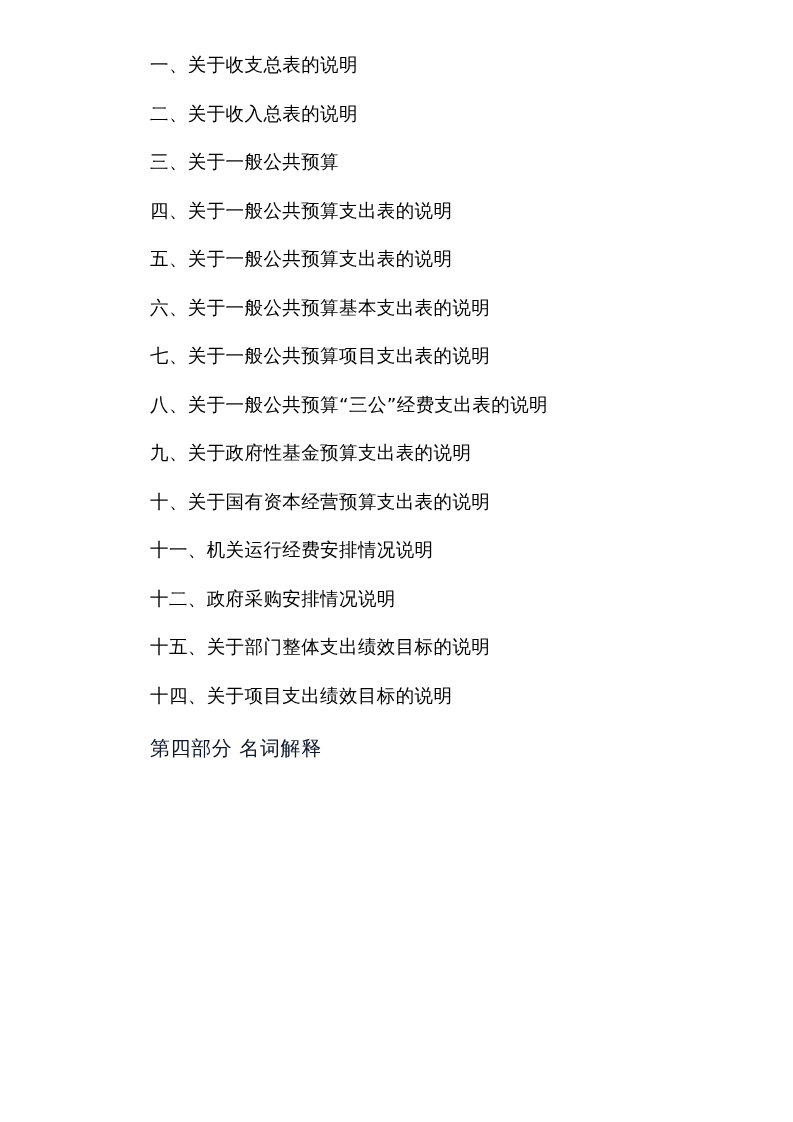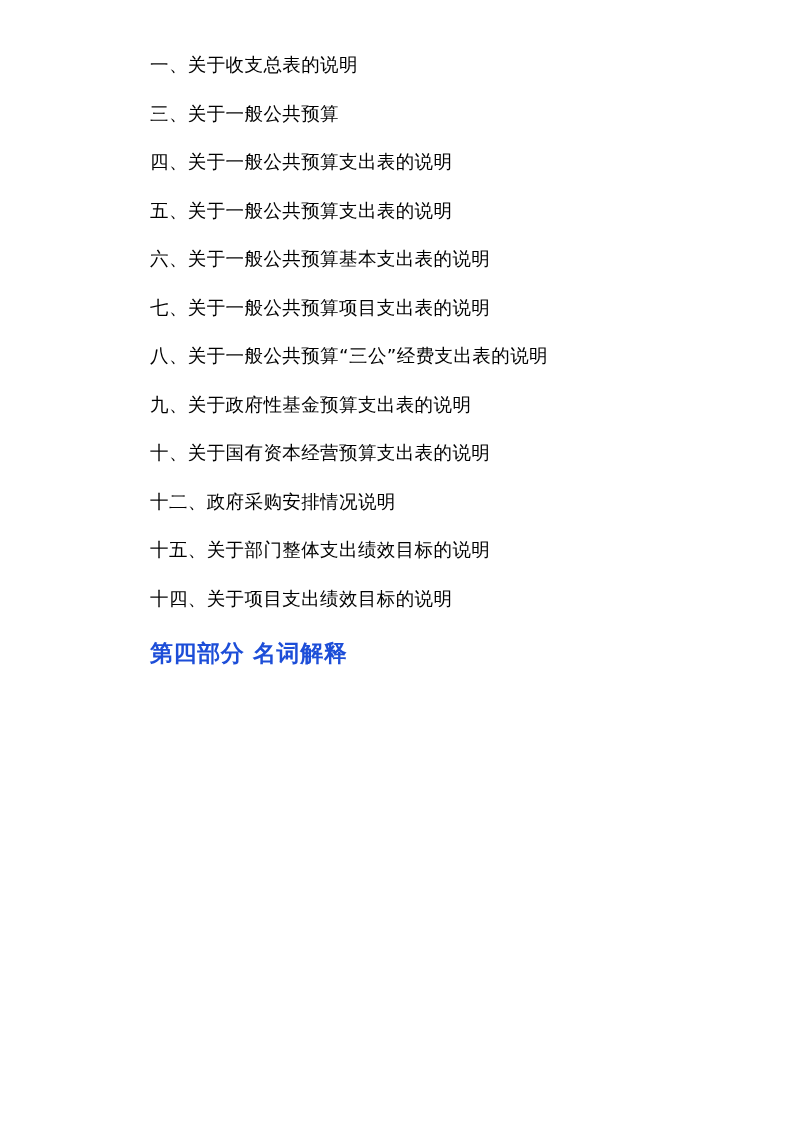--- a/index.html
+++ b/index.html
@@ -28,43 +28,45 @@
   }
   .toc-item {
     font-size: 18.5px;
     line-height: 1.0;
     color: #000000;
     margin: 0 0 30px 0;
     letter-spacing: 0.4px;
     white-space: nowrap;
   }
   .section-heading {
-    font-size: 23px;
-    font-weight: bold;
-    color: #1d4ed8;
+    font-size: 20px;
+    font-weight: normal;
+    color: #0f172a;
     margin: 12px 0 0 0;
     letter-spacing: 0.6px;
     white-space: nowrap;
   }
 </style>
 </head>
 <body>
 
 <div class="page">
 
   <ul class="toc-list">
     <li class="toc-item">一、关于收支总表的说明</li>
+    <li class="toc-item">二、关于收入总表的说明</li>
     <li class="toc-item">三、关于一般公共预算</li>
     <li class="toc-item">四、关于一般公共预算支出表的说明</li>
     <li class="toc-item">五、关于一般公共预算支出表的说明</li>
     <li class="toc-item">六、关于一般公共预算基本支出表的说明</li>
     <li class="toc-item">七、关于一般公共预算项目支出表的说明</li>
     <li class="toc-item">八、关于一般公共预算“三公”经费支出表的说明</li>
     <li class="toc-item">九、关于政府性基金预算支出表的说明</li>
     <li class="toc-item">十、关于国有资本经营预算支出表的说明</li>
+    <li class="toc-item">十一、机关运行经费安排情况说明</li>
     <li class="toc-item">十二、政府采购安排情况说明</li>
     <li class="toc-item">十五、关于部门整体支出绩效目标的说明</li>
     <li class="toc-item">十四、关于项目支出绩效目标的说明</li>
   </ul>
 
   <div class="section-heading">第四部分 名词解释</div>
 
 </div>
 
 </body></html>

